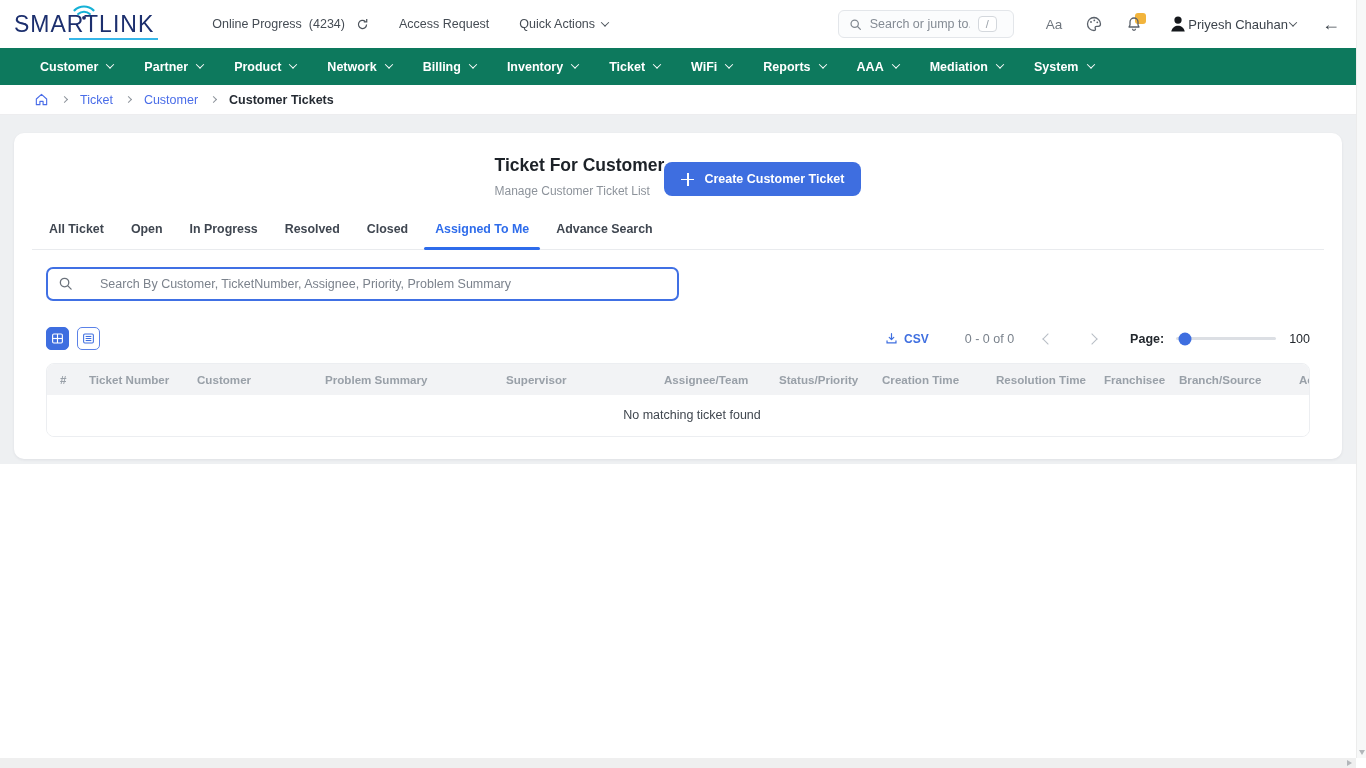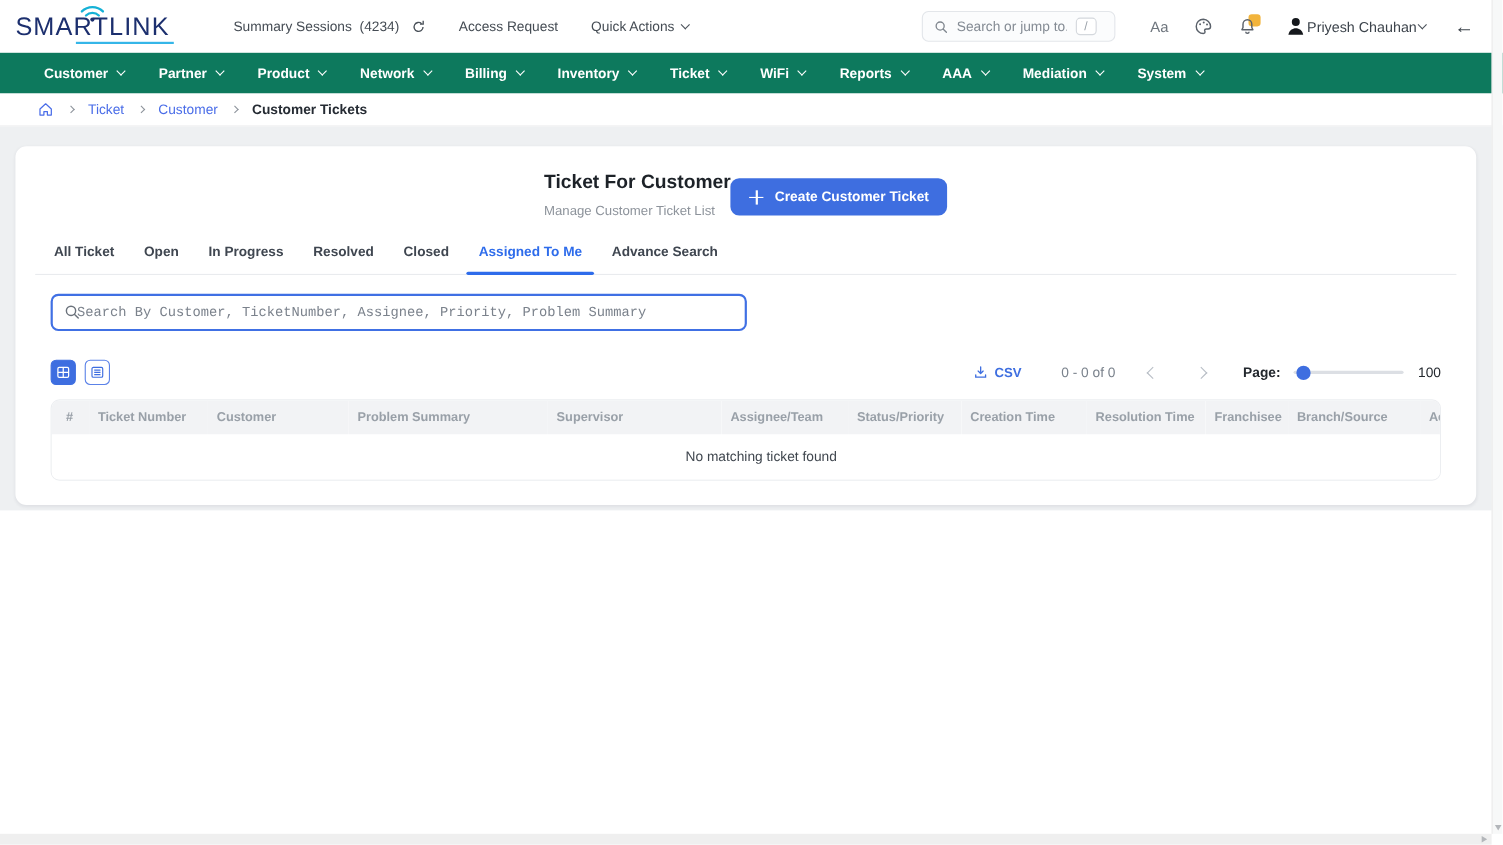--- a/index.html
+++ b/index.html
@@ -72,21 +72,21 @@
   .plus-icon:before{left:6px;top:0;width:1.6px;height:13px}
   .plus-icon:after{top:6px;left:0;height:1.6px;width:13px}
 
   .tabs{display:flex;margin-top:20px;border-bottom:1px solid #e9ebee;padding:0 6px}
   .tab{font-size:12.4px;font-weight:600;color:#3f4650;padding:4px 11px 13px;cursor:pointer;position:relative;white-space:nowrap;margin-right:5px}
   .tab.active{color:#2e6ceb}
   .tab.active:after{content:"";position:absolute;left:0;right:0;bottom:-1px;height:3px;border-radius:3px;background:#2e6ceb}
 
   .search-row{margin-top:17px;padding:0 14px;position:relative}
   .list-search{width:633px;height:34px;border:2px solid #4070e4;border-radius:7px;outline:none;
-    padding:0 12px 0 22px;font-size:12.5px;font-family:Liberation Mono, monospace;color:#0c4a6e}
+    padding:0 12px 0 52px;font-size:12.5px;font-family:Liberation Sans, sans-serif;color:#0c4a6e}
   .list-search::placeholder{color:#7b828c}
   .search-ic{position:absolute;left:26px;top:9px;color:#6b727b}
 
   .toolbar{display:flex;align-items:center;margin-top:26px;padding:0 14px}
   .view-btn{width:23px;height:23px;border-radius:5px;display:inline-flex;align-items:center;justify-content:center;cursor:pointer}
   .view-btn.grid{background:var(--accent-blue);border:1px solid var(--accent-blue)}
   .view-btn.list{background:#fff;border:1.5px solid #5b82e8;color:var(--accent-blue);margin-left:8px}
   .toolbar-right{margin-left:auto;display:flex;align-items:center}
   .csv-btn{display:flex;align-items:center;gap:6px;color:#3f6fe0;font-size:12px;font-weight:bold;cursor:pointer}
   .range-text{font-size:12.5px;color:#7a828c;margin-left:36px}
@@ -119,21 +119,21 @@
     <span class="logo-text">SMARTLINK</span>
     <svg class="logo-wifi" viewBox="0 0 24 16" width="26" height="17">
       <path d="M3 6a13 13 0 0 1 18 0" stroke-width="2" fill="none" stroke-linecap="round"></path>
       <path d="M6.5 9.5a8 8 0 0 1 11 0" stroke-width="2" fill="none" stroke-linecap="round"></path>
       <circle cx="12" cy="13" r="1.8" fill="#1c2f6e" stroke="none"></circle>
     </svg>
     <span class="logo-underline"></span>
   </div>
 
   <div class="top-item">
-    <span>Summary Sessions</span>
+    <span>Online Progress</span>
     <span>(4234)</span>
     <span class="refresh-ic">
       <svg viewBox="0 0 16 16" width="13" height="13">
           <path d="M13 8a5 5 0 1 1-1.6-3.7" fill="none" stroke="currentColor" stroke-width="1.5"></path>
           <path d="M13.2 1.2v3.6H9.6" fill="none" stroke="currentColor" stroke-width="1.5"></path>
         </svg>
     </span>
   </div>
   <div class="top-item">
     <span>Access Request</span>

